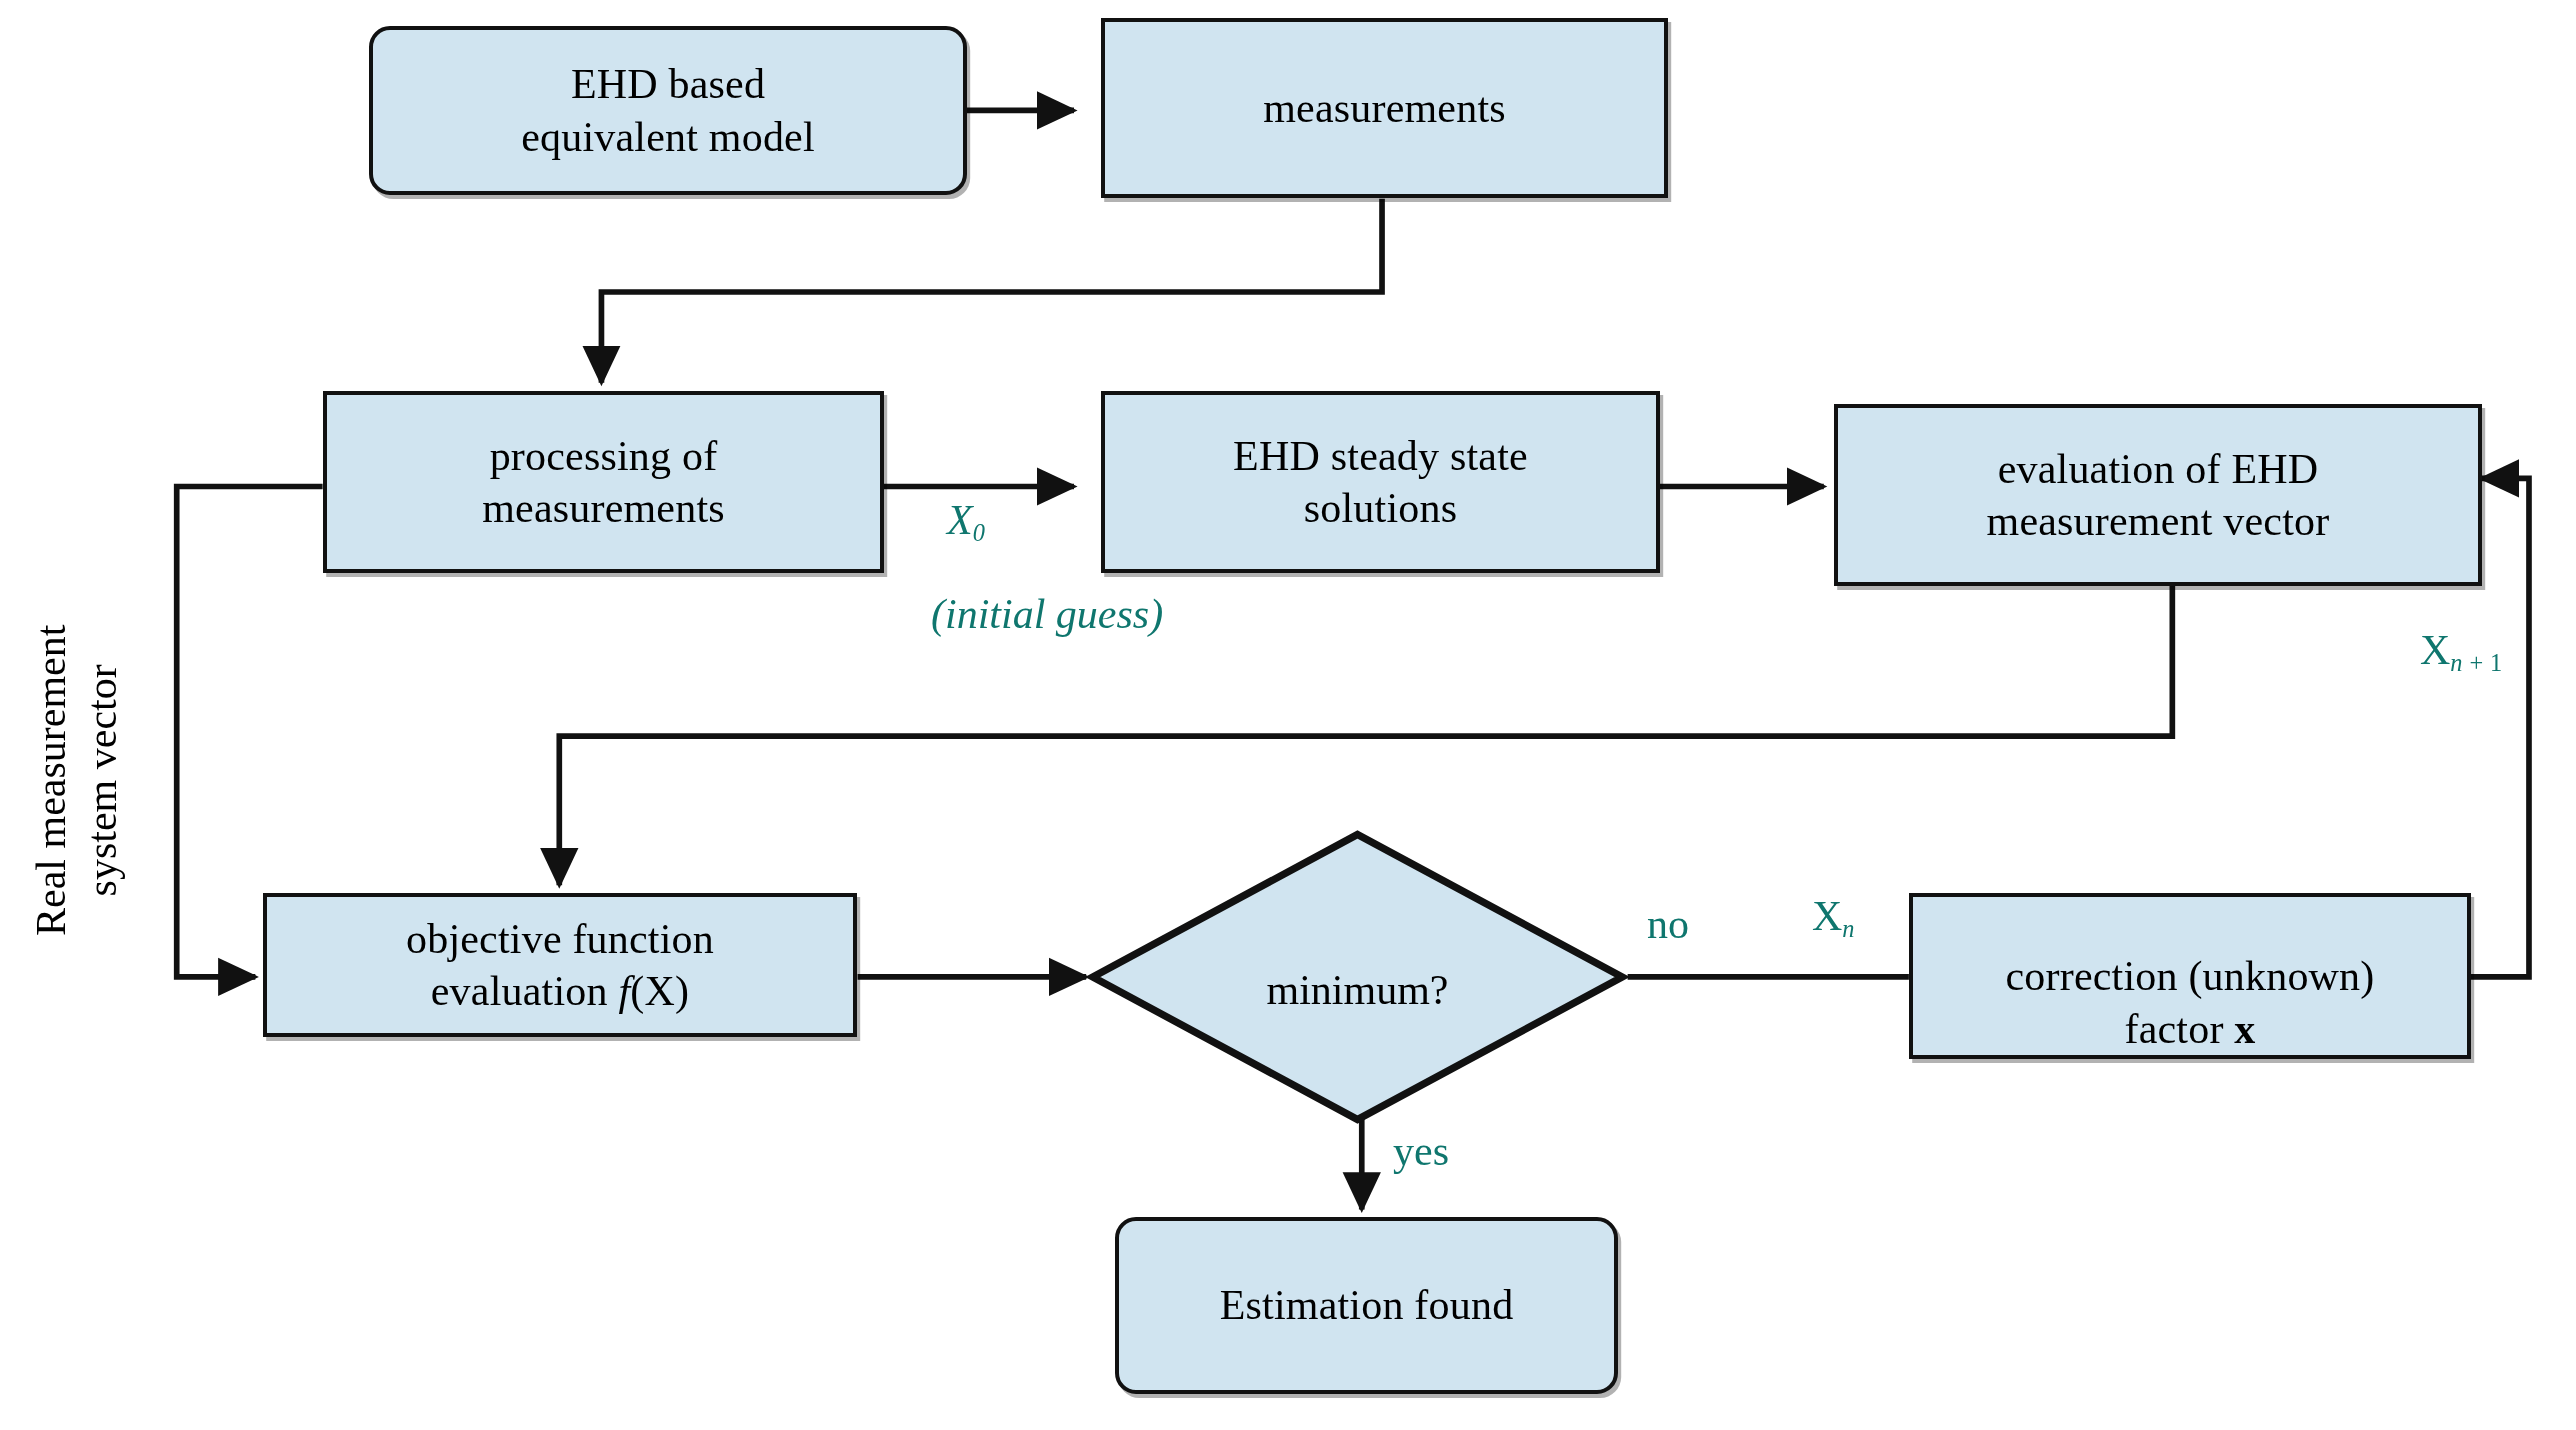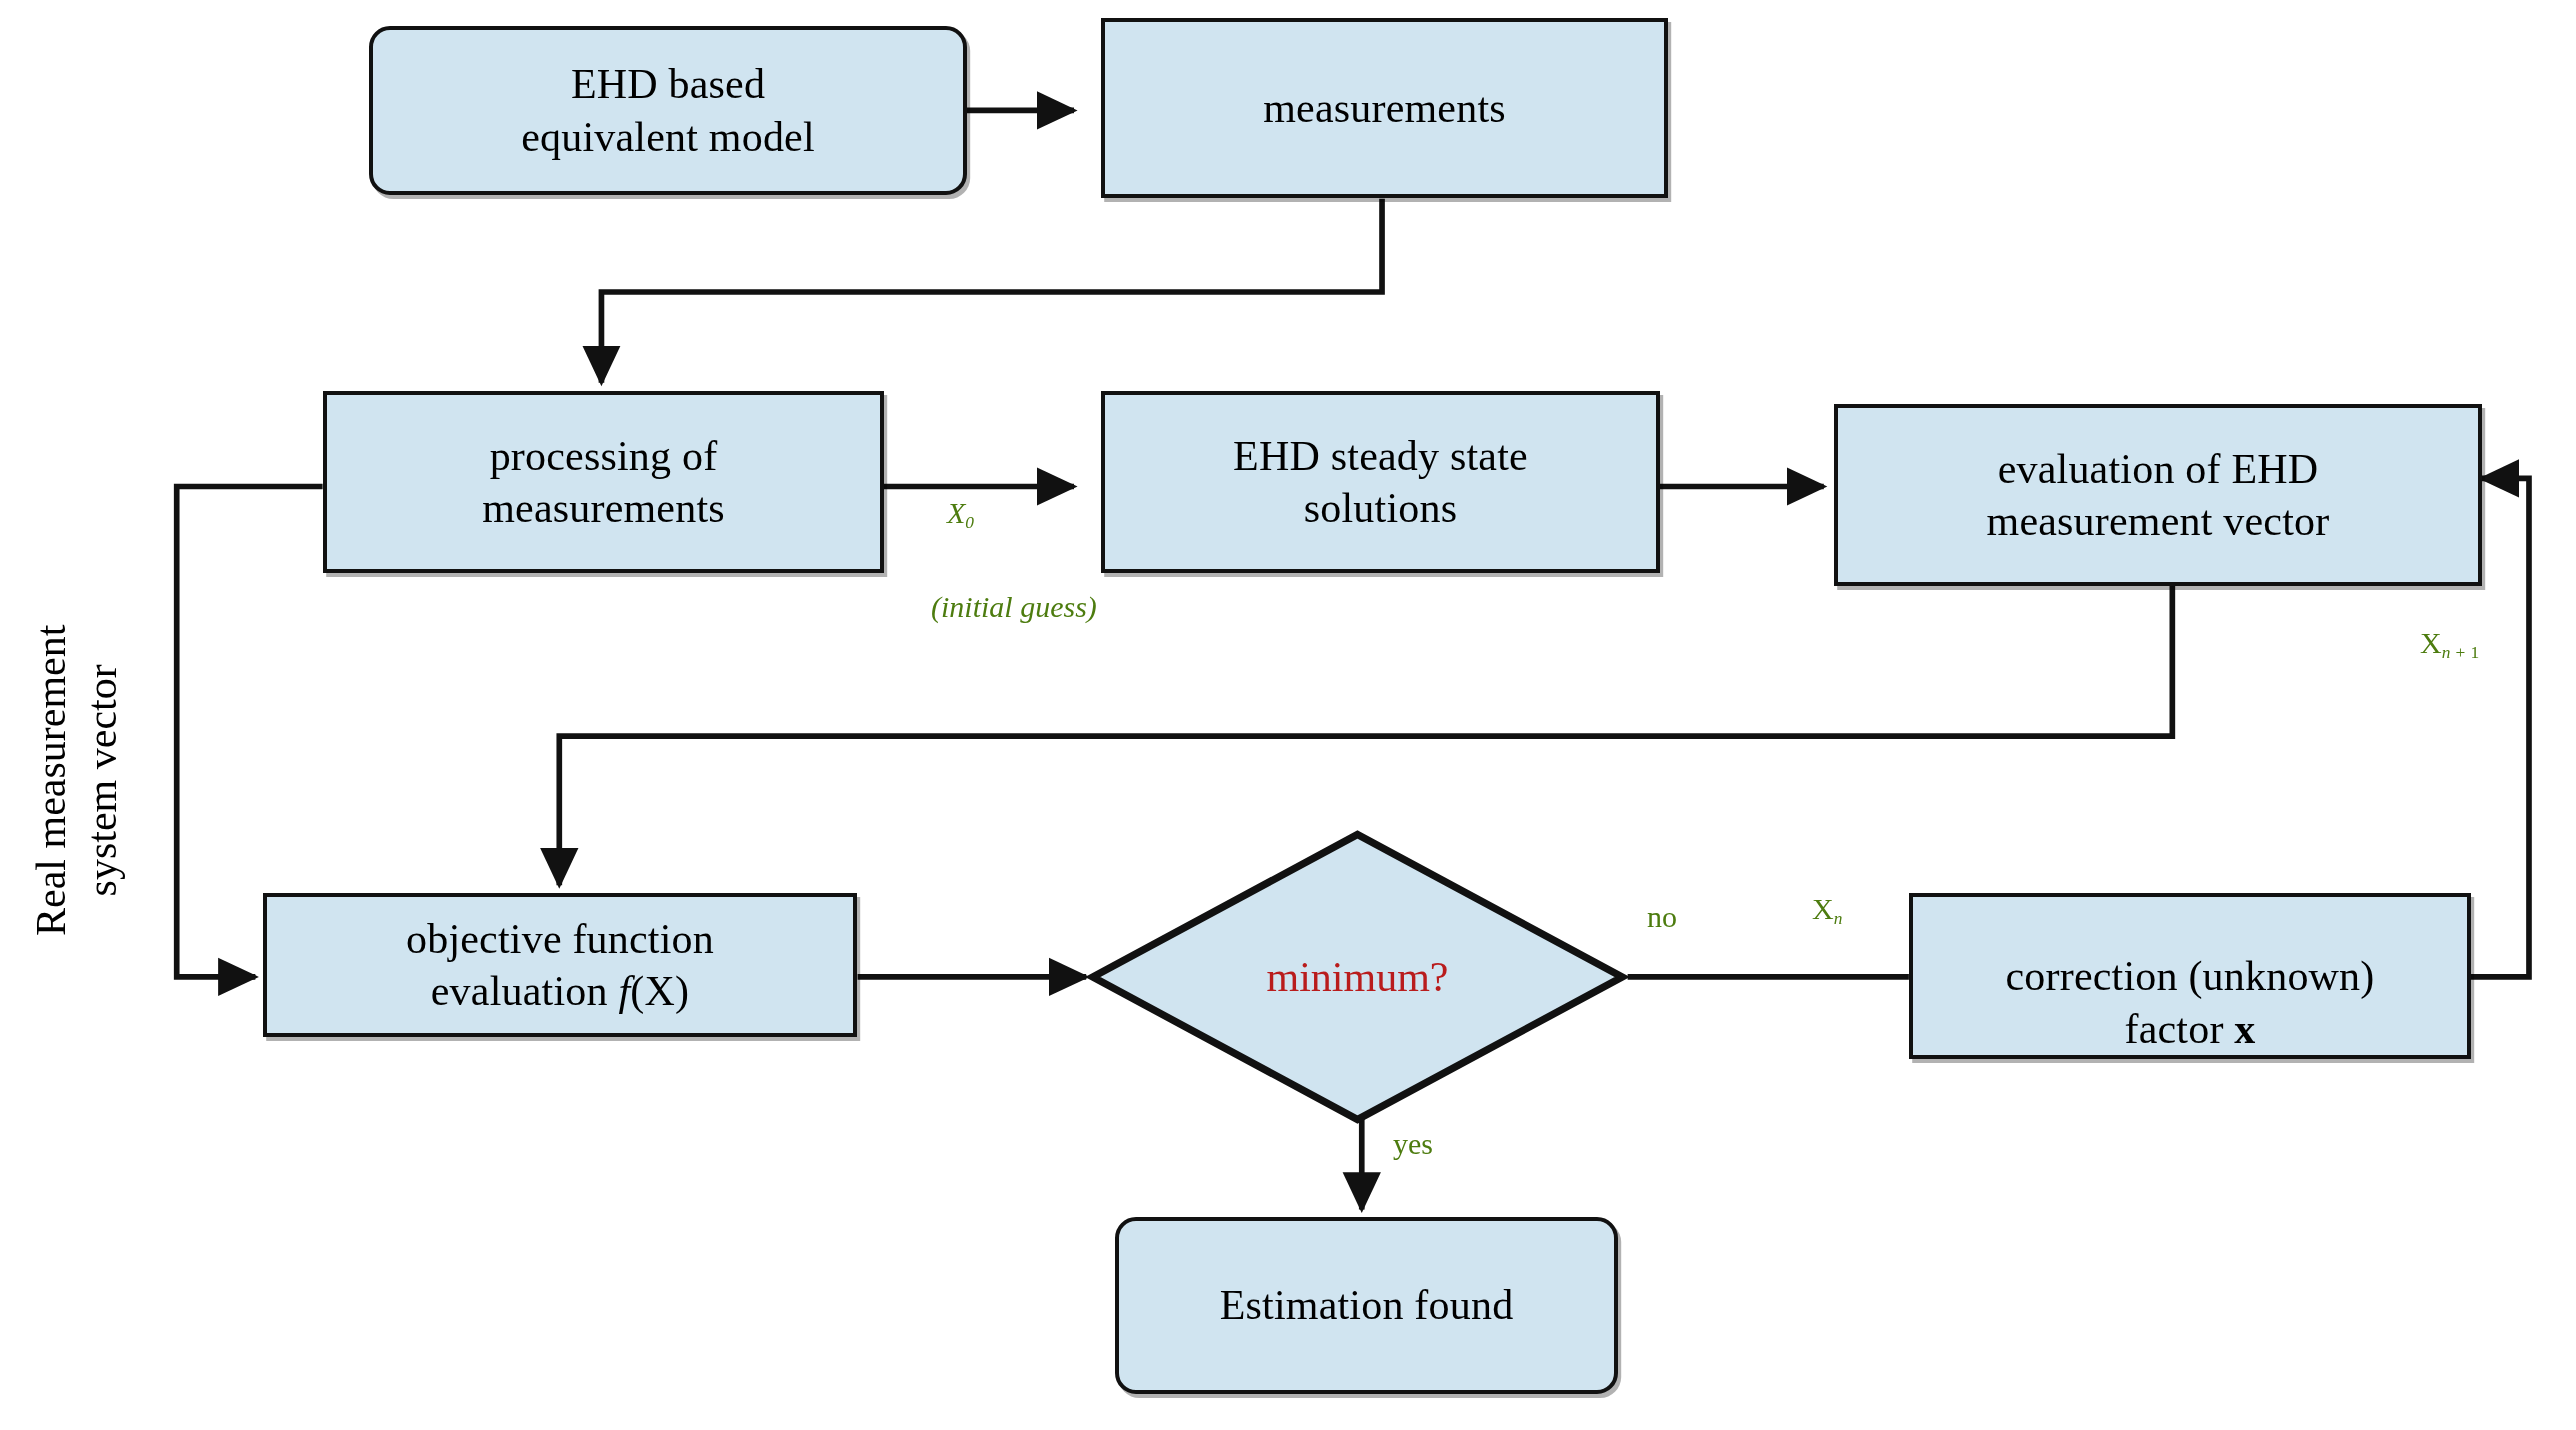--- a/index.html
+++ b/index.html
@@ -42,31 +42,31 @@
   .node.rounded { border-radius: 21px; }
   .node .ln { display: block; white-space: nowrap; }
 
   
   .diamond-wrap {
     position: absolute;
   }
   .diamond-wrap svg { position: absolute; left: 0; top: 0; }
   .diamond-label {
     position: absolute;
-    left: 0; top: 0;
+    left: 0; top: 13px;
     width: 100%; height: 100%;
     display: flex; align-items: center; justify-content: center;
-    font-size: 42px; color: #b91c1c;
+    font-size: 42px; color: #000000;
     font-family: "Liberation Serif", "DejaVu Serif", serif;
   }
 
   .edge-label {
     position: absolute;
-    color: #4d7c0f;
-    font-size: 30px;
+    color: #0f766e;
+    font-size: 42px;
     white-space: nowrap;
     font-family: "Liberation Serif", "DejaVu Serif", serif;
   }
   .edge-label.italic { font-style: italic; }
   .edge-label.mathvar { font-style: italic; }
   .edge-label sub {
     font-size: 0.58em;
     font-style: italic;
     vertical-align: -0.30em;
     letter-spacing: 0.4px;

